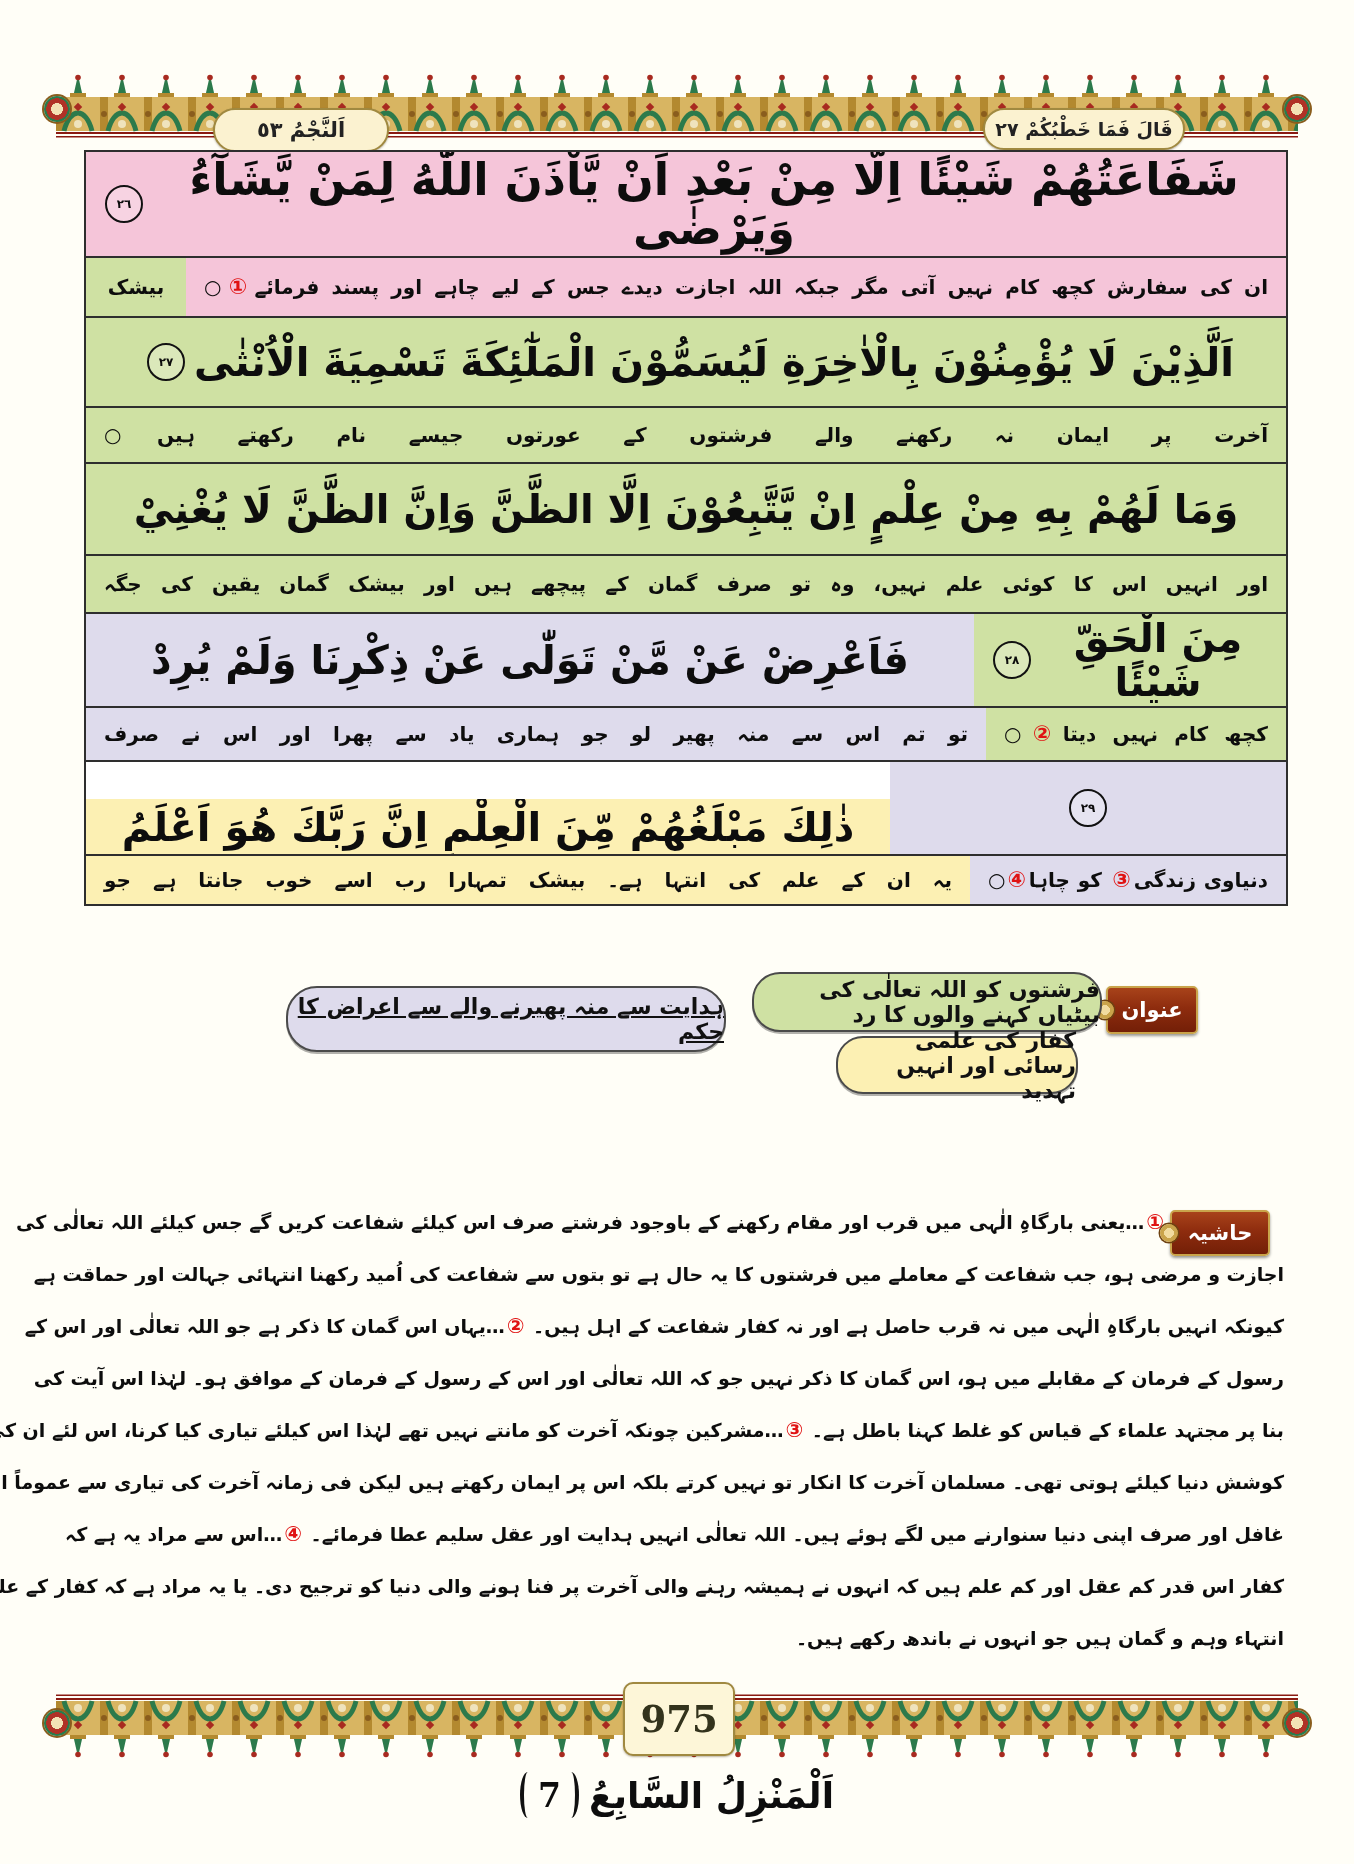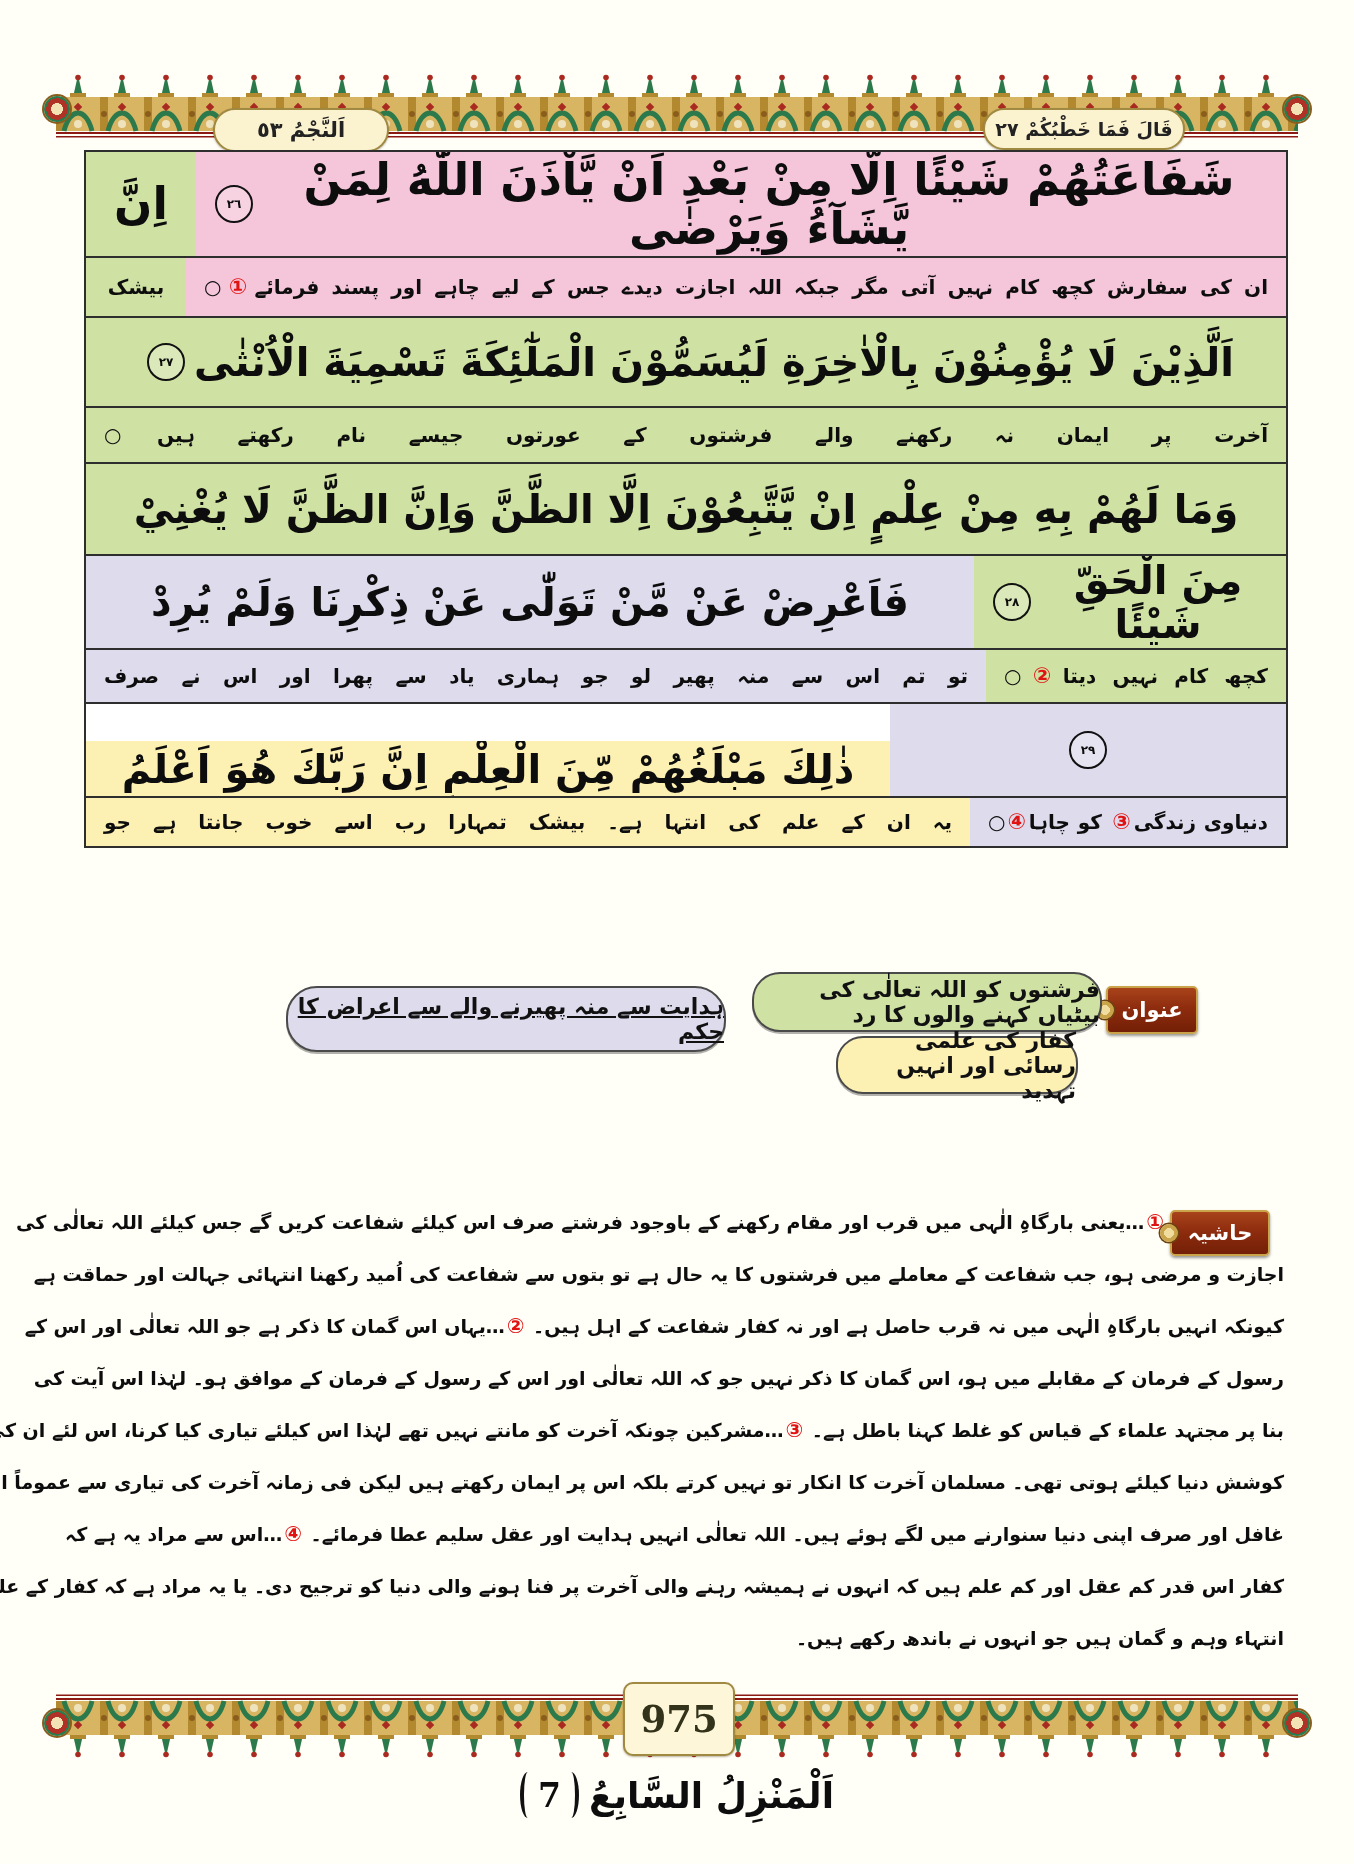--- a/index.html
+++ b/index.html
@@ -105,23 +105,20 @@
     <span>قَالَ فَمَا خَطْبُكُمْ ٢٧</span>
   </div>
 
   <div class="verse-block">
 
     <div class="vrow arabic" style="height:104px;">
       <div class="seg bg-pink" style="flex:1;">
         <span class="atext xl">شَفَاعَتُهُمْ شَيْئًا اِلَّا مِنْ بَعْدِ اَنْ يَّاْذَنَ اللّٰهُ لِمَنْ يَّشَآءُ وَيَرْضٰى</span>
         <span class="ayah">٢٦</span>
       </div>
-      <div class="seg bg-green" style="flex:0 0 110px;">
-        <span class="atext xl">اِنَّ</span>
-      </div>
     </div>
 
     <div class="vrow urdu" style="height:58px;">
       <div class="seg useg bg-pink" style="flex:1;">
         <span class="utext rich">ان کی سفارش کچھ کام نہیں آتی مگر جبکہ اللہ اجازت دیدے جس کے لیے چاہے اور پسند فرمائے<span class="fnc">①</span>○</span>
       </div>
       <div class="seg useg bg-green" style="flex:0 0 100px;">
         <span class="utext center">بیشک</span>
       </div>
     </div>
@@ -138,20 +135,25 @@
         <span class="utext rich">آخرت پر ایمان نہ رکھنے والے فرشتوں کے عورتوں جیسے نام رکھتے ہیں○</span>
       </div>
     </div>
 
     <div class="vrow arabic" style="height:90px;">
       <div class="seg bg-green" style="flex:1;">
         <span class="atext">وَمَا لَهُمْ بِهِ مِنْ عِلْمٍ اِنْ يَّتَّبِعُوْنَ اِلَّا الظَّنَّ وَاِنَّ الظَّنَّ لَا يُغْنِيْ</span>
       </div>
     </div>
 
+    <div class="vrow urdu" style="height:56px;">
+      <div class="seg useg bg-green" style="flex:1;">
+        <span class="utext rich">اور انہیں اس کا کوئی علم نہیں، وہ تو صرف گمان کے پیچھے ہیں اور بیشک گمان یقین کی جگہ</span>
+      </div>
+    </div>
 
     <div class="vrow arabic" style="height:92px;">
       <div class="seg bg-green" style="flex:0 0 312px;">
         <span class="atext">مِنَ الْحَقِّ شَيْئًا</span>
         <span class="ayah">٢٨</span>
       </div>
       <div class="seg bg-lav" style="flex:1;">
         <span class="atext">فَاَعْرِضْ عَنْ مَّنْ تَوَلّٰى عَنْ ذِكْرِنَا وَلَمْ يُرِدْ</span>
       </div>
     </div>

